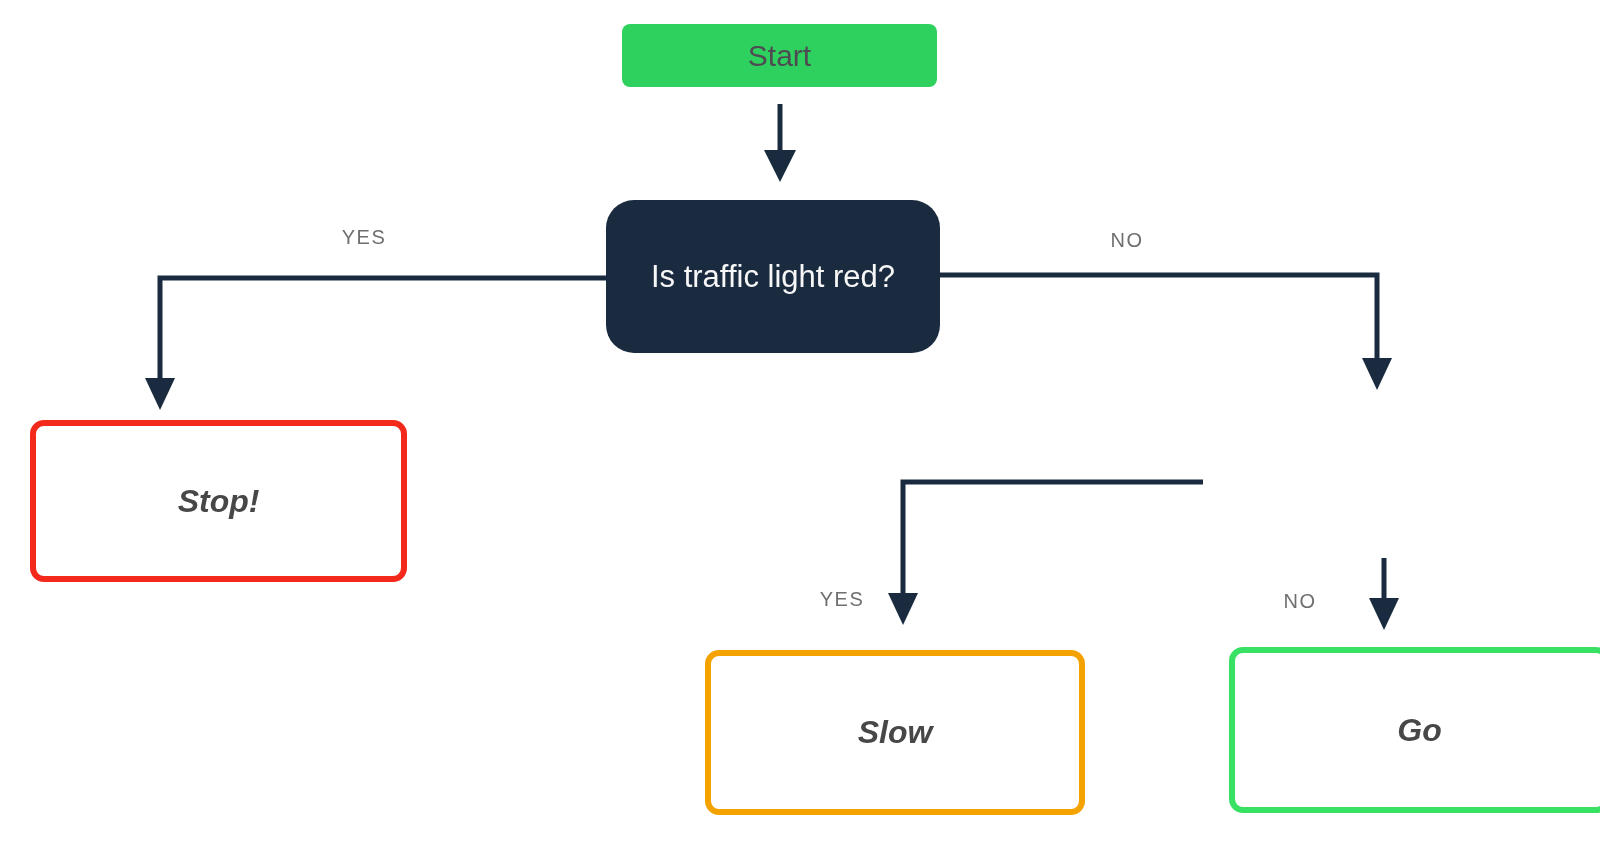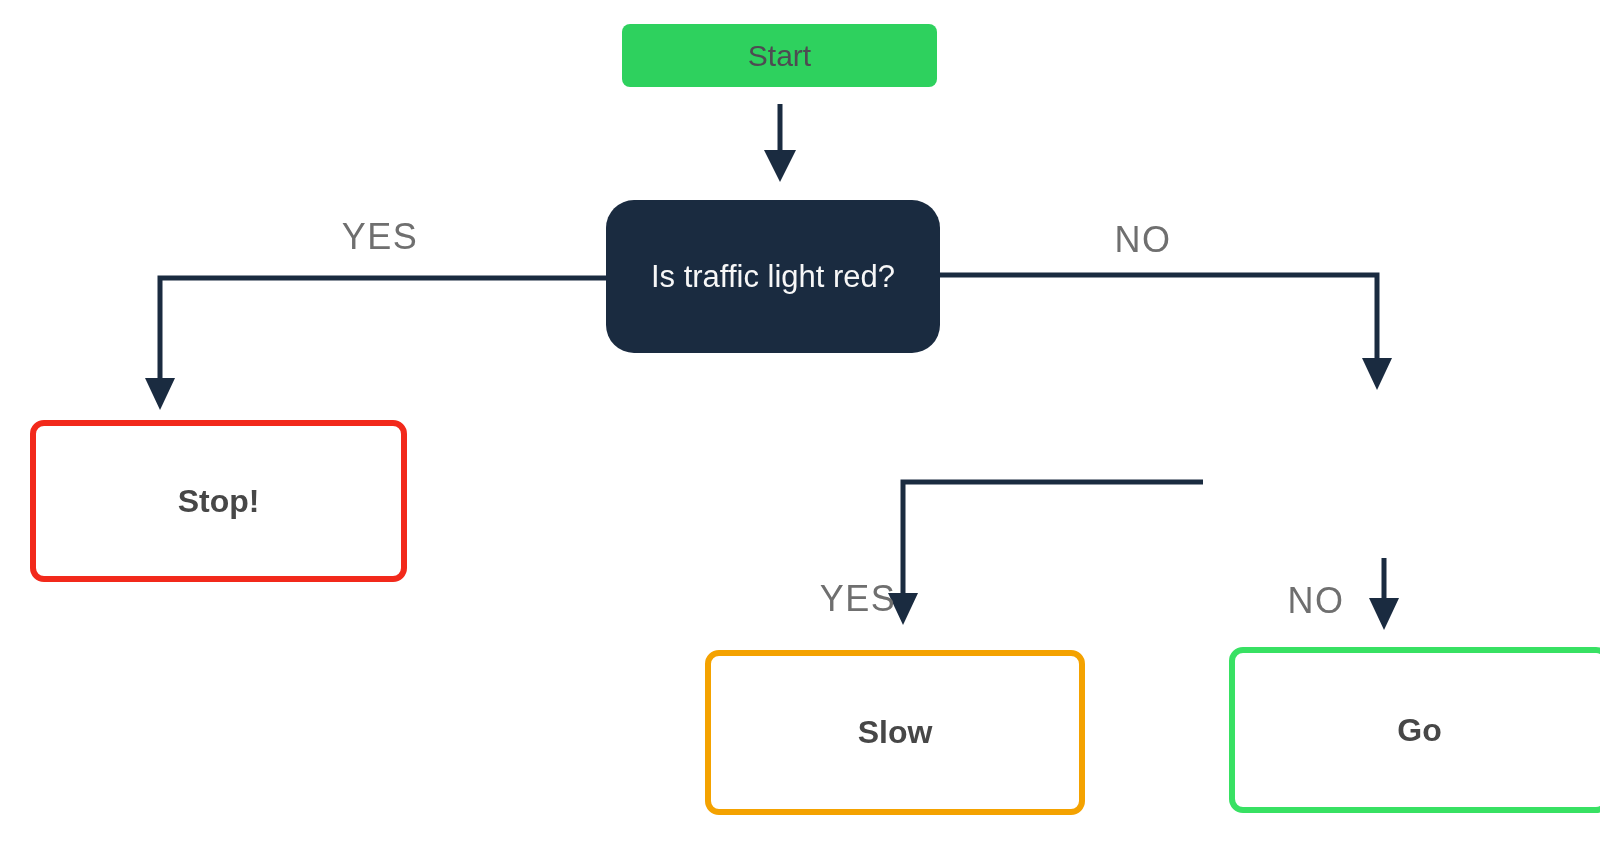--- a/index.html
+++ b/index.html
@@ -65,34 +65,34 @@
     font-weight: 400;
   }
   .node-q-red  { left: 606px;  top: 200px; width: 334px; height: 153px; }
   .node-q-yellow { left: 1203px; top: 400px; width: 353px; height: 158px; }
   .outcome {
     background: var(--background);
     border-radius: 14px;
     color: var(--outcome-text);
     font-size: 32px;
     font-weight: 700;
+    font-style: italic;
   }
   .node-stop { left: 30px;   top: 420px; width: 377px; height: 162px; border: 6px solid var(--stop-red); }
   .node-slow { left: 705px;  top: 650px; width: 380px; height: 165px; border: 6px solid var(--slow-orange); }
   .node-go   { left: 1193px; top: 647px; width: 381px; height: 166px; border: 6px solid var(--go-green); margin-left: 36px; }
 
   .edge-label {
     position: absolute;
     transform: translate(-50%, -50%);
     color: var(--edge-label-gray);
-    font-size: 36px;
+    font-size: 20px;
     font-weight: 400;
     letter-spacing: 1.5px;
     white-space: nowrap;
-    margin-left: 16px;
   }
   .lbl-red-yes    { left: 364px;  top: 237px; }
   .lbl-red-no     { left: 1127px; top: 240px; }
   .lbl-yellow-yes { left: 842px;  top: 599px; }
   .lbl-yellow-no  { left: 1300px; top: 601px; }
 </style>
 </head>
 <body>
 
 <div class="canvas">

